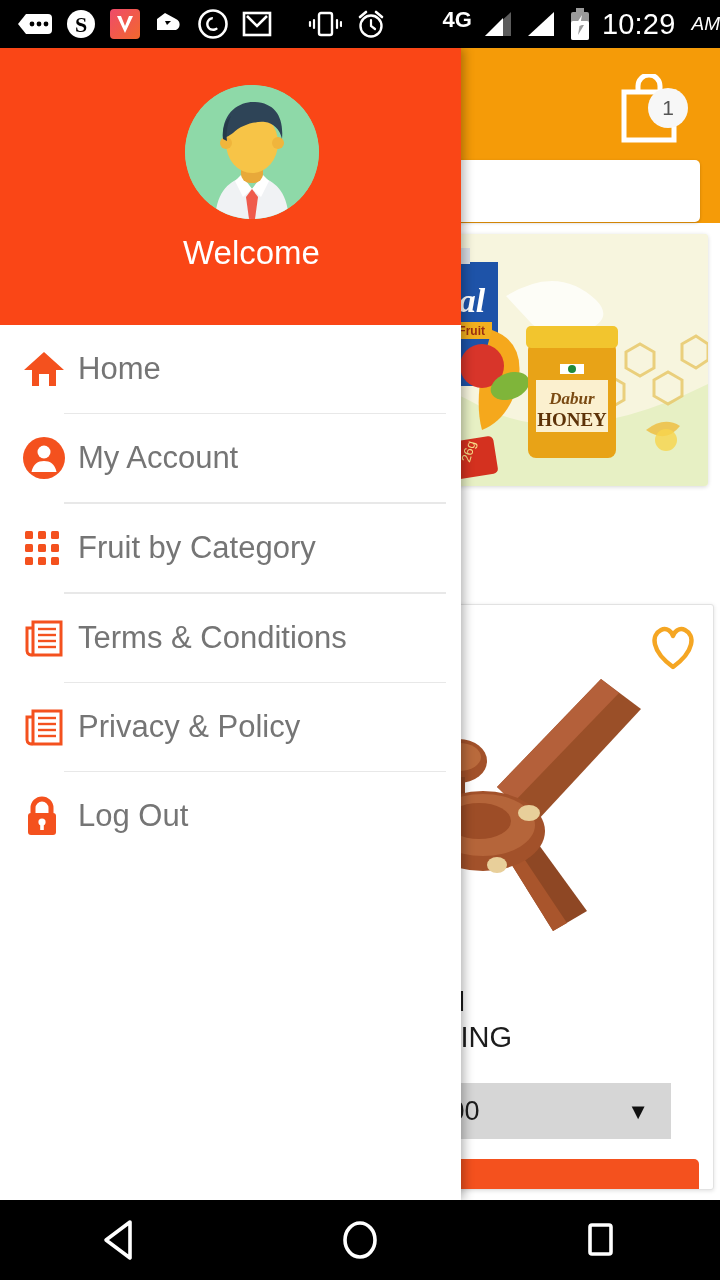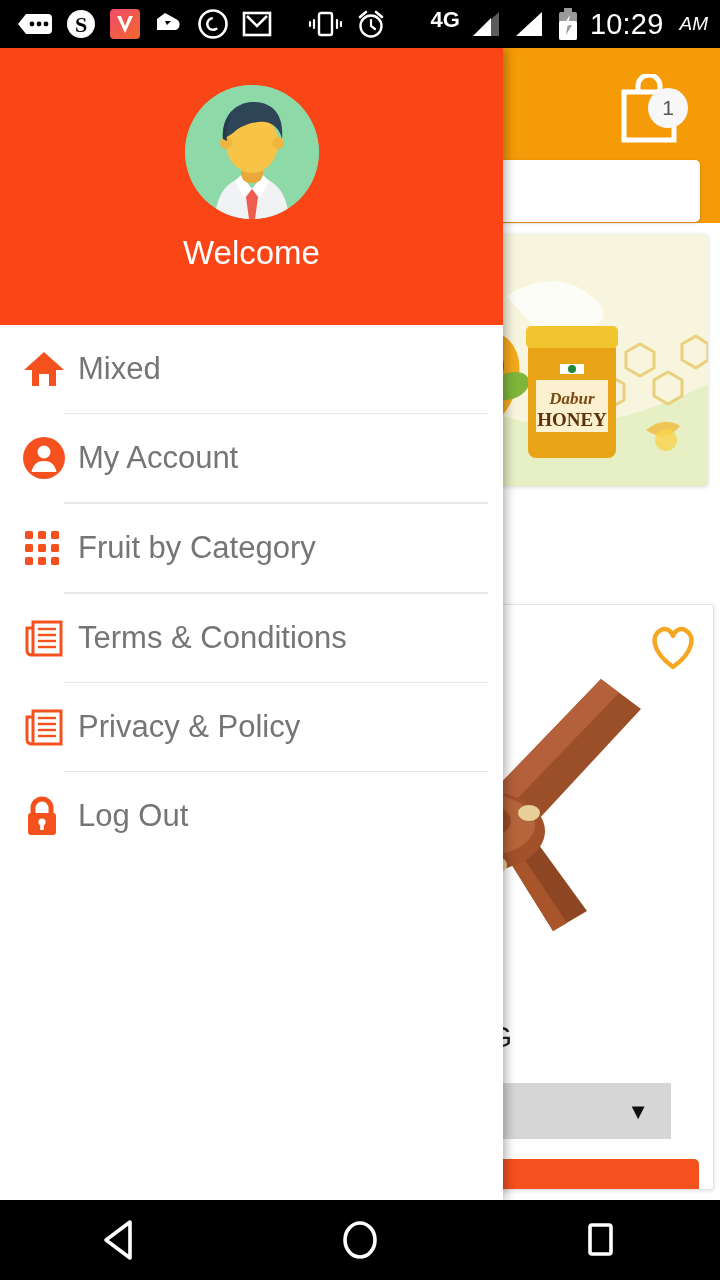--- a/index.html
+++ b/index.html
@@ -32,21 +32,21 @@
     display: flex;
     align-items: center;
     gap: 14px;
     padding-left: 18px;
     flex: 1;
   }
   .sb-right {
     display: flex;
     align-items: center;
     gap: 11px;
-    padding-right: 12px;
+    padding-right: 0;
   }
   .sb-ico { display: block; }
   .sb-time {
     color: #ffffff;
     font-size: 29px;
     letter-spacing: 0.2px;
   }
   .sb-ampm {
     color: #ffffff;
     font-size: 19px;
@@ -202,21 +202,21 @@
   #scrim {
     position: absolute;
     left: 503px; top: 48px;
     width: 217px; height: 1152px;
     background: rgba(0,0,0,0.0);
     z-index: 20;
   }
   #drawer {
     position: absolute;
     left: 0; top: 48px;
-    width: 503px;
+    width: 461px;
     height: 1152px;
     background: #ffffff;
     z-index: 30;
     box-shadow: 3px 0 10px rgba(0,0,0,0.30);
     overflow: hidden;
   }
   #drawer-header {
     position: relative;
     width: 503px;
     height: 277px;
@@ -457,21 +457,21 @@
 
     <div class="menu-list">
 
       <div class="menu-item">
         <span class="m-ico">
           <svg width="44" height="40" viewBox="0 0 44 40">
             <path d="M22 3 L42 21 H34 V37 H10 V21 H2 Z" fill="#f4511e"></path>
             <rect x="17" y="25" width="10" height="12" fill="#ffffff"></rect>
           </svg>
         </span>
-        <span class="m-label">Mixed</span>
+        <span class="m-label">Home</span>
       </div>
       <div class="divider"></div>
 
       <div class="menu-item">
         <span class="m-ico">
           <svg width="44" height="44" viewBox="0 0 44 44">
             <circle cx="22" cy="22" r="21" fill="#f4511e"></circle>
             <circle cx="22" cy="16" r="6.5" fill="#ffffff"></circle>
             <path d="M9.5 36 C11 28 16 25 22 25 C28 25 33 28 34.5 36 Z" fill="#ffffff"></path>
           </svg>

